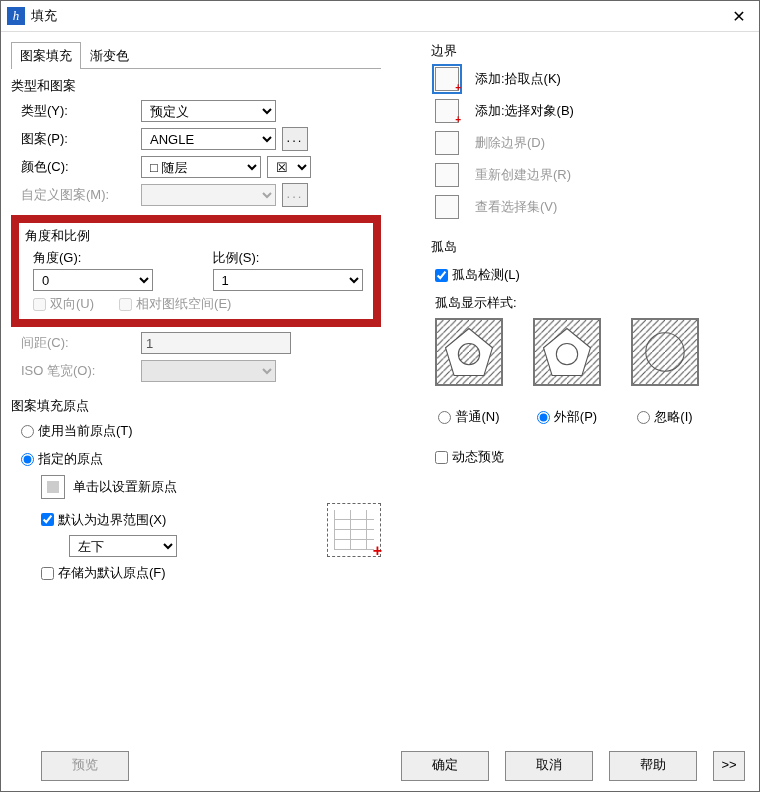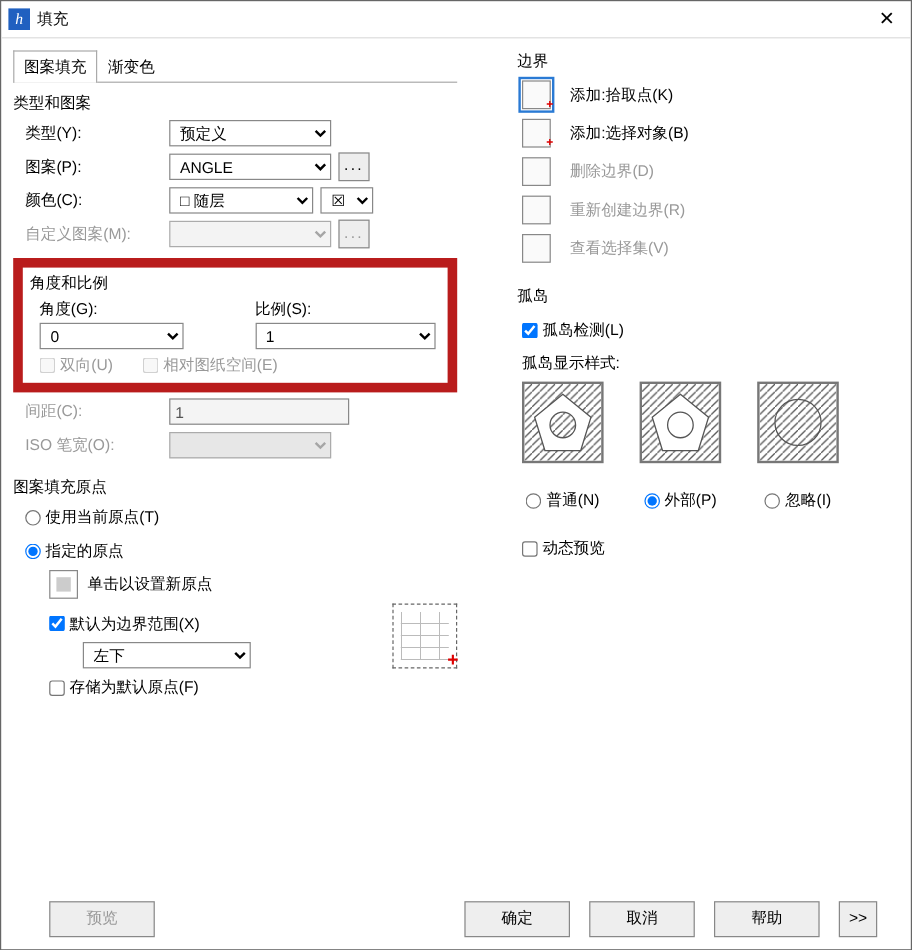--- a/index.html
+++ b/index.html
@@ -39,21 +39,21 @@
   .r-group{margin-bottom:18px}
   .r-row{display:flex;align-items:center;margin:6px 0 6px 4px;min-height:26px}
   .r-ico{width:22px;height:22px;border:1px solid #888;margin-right:16px;position:relative;background:#fafafa}
   .r-ico.blue{outline:2px solid #2a7ad4;outline-offset:1px}
   .plus{position:absolute;right:-3px;bottom:-3px;color:#d00;font-size:10px;font-weight:bold}
   .island-row{display:flex;gap:30px;margin:6px 0 6px 4px}
   .isl{display:flex;flex-direction:column;align-items:center;gap:22px}
   .isl-box{width:64px;height:64px;border:2px solid #777}
   .isl-box svg{width:100%;height:100%;display:block}
   
-  .footer{position:absolute;left:10px;right:18px;bottom:10px;display:flex;gap:16px;align-items:center}
+  .footer{position:absolute;left:10px;right:4px;bottom:10px;display:flex;gap:16px;align-items:center}
   .btn{min-width:86px;height:28px;border:1px solid #888;background:#eee;text-align:center;line-height:26px}
   .btn.disabled{color:#999}
   .btn.sm{min-width:30px}
   .spacer{flex:1}
 </style>
 </head>
 <body>
 
 <div class="window">
   <div class="titlebar">
@@ -139,21 +139,21 @@
       <div class="row" style="margin-left:30px">
         <span class="origin-icon"></span>
         <span>单击以设置新原点</span>
       </div>
       <div class="row" style="margin-left:30px;align-items:flex-end">
         <div style="flex:1">
           <label class="chk">
               <input type="checkbox" checked="" style="">
               <span>默认为边界范围(X)</span>
             </label>
-          <div style="margin:6px 0 0 28px"><select style="width:140px"><option>左下</option></select></div>
+          <div style="margin:6px 0 0 28px"><select style="width:108px"><option>左下</option></select></div>
         </div>
         <div class="brick">
             <div class="bricks"></div>
           </div>
       </div>
       <div class="row" style="margin-left:30px">
         <label class="chk">
             <input type="checkbox" style="">
             <span>存储为默认原点(F)</span>
           </label>

